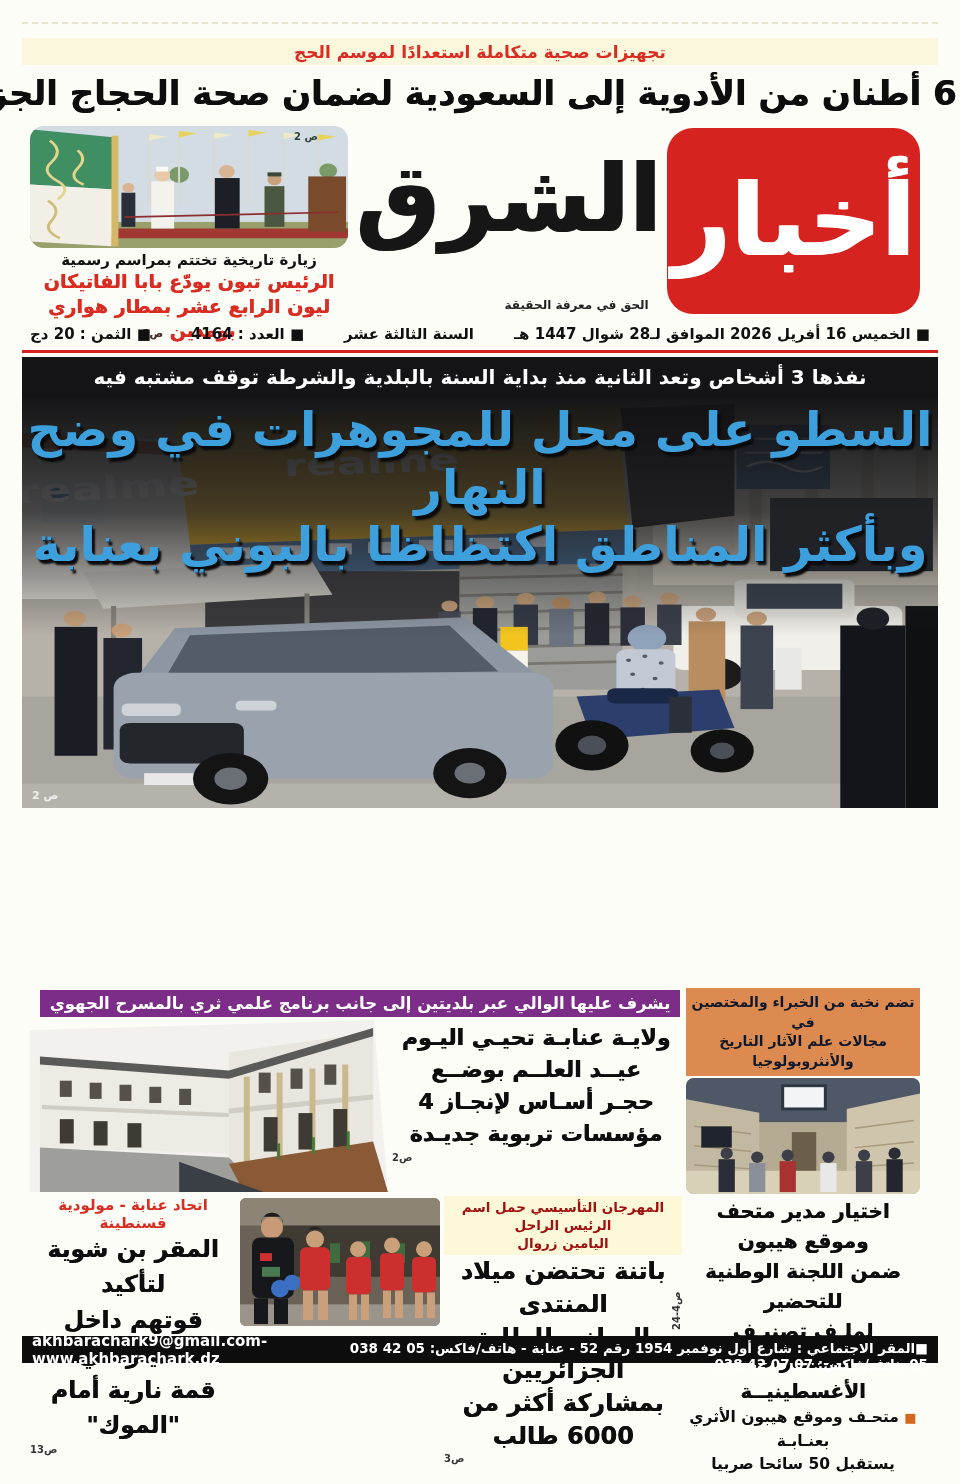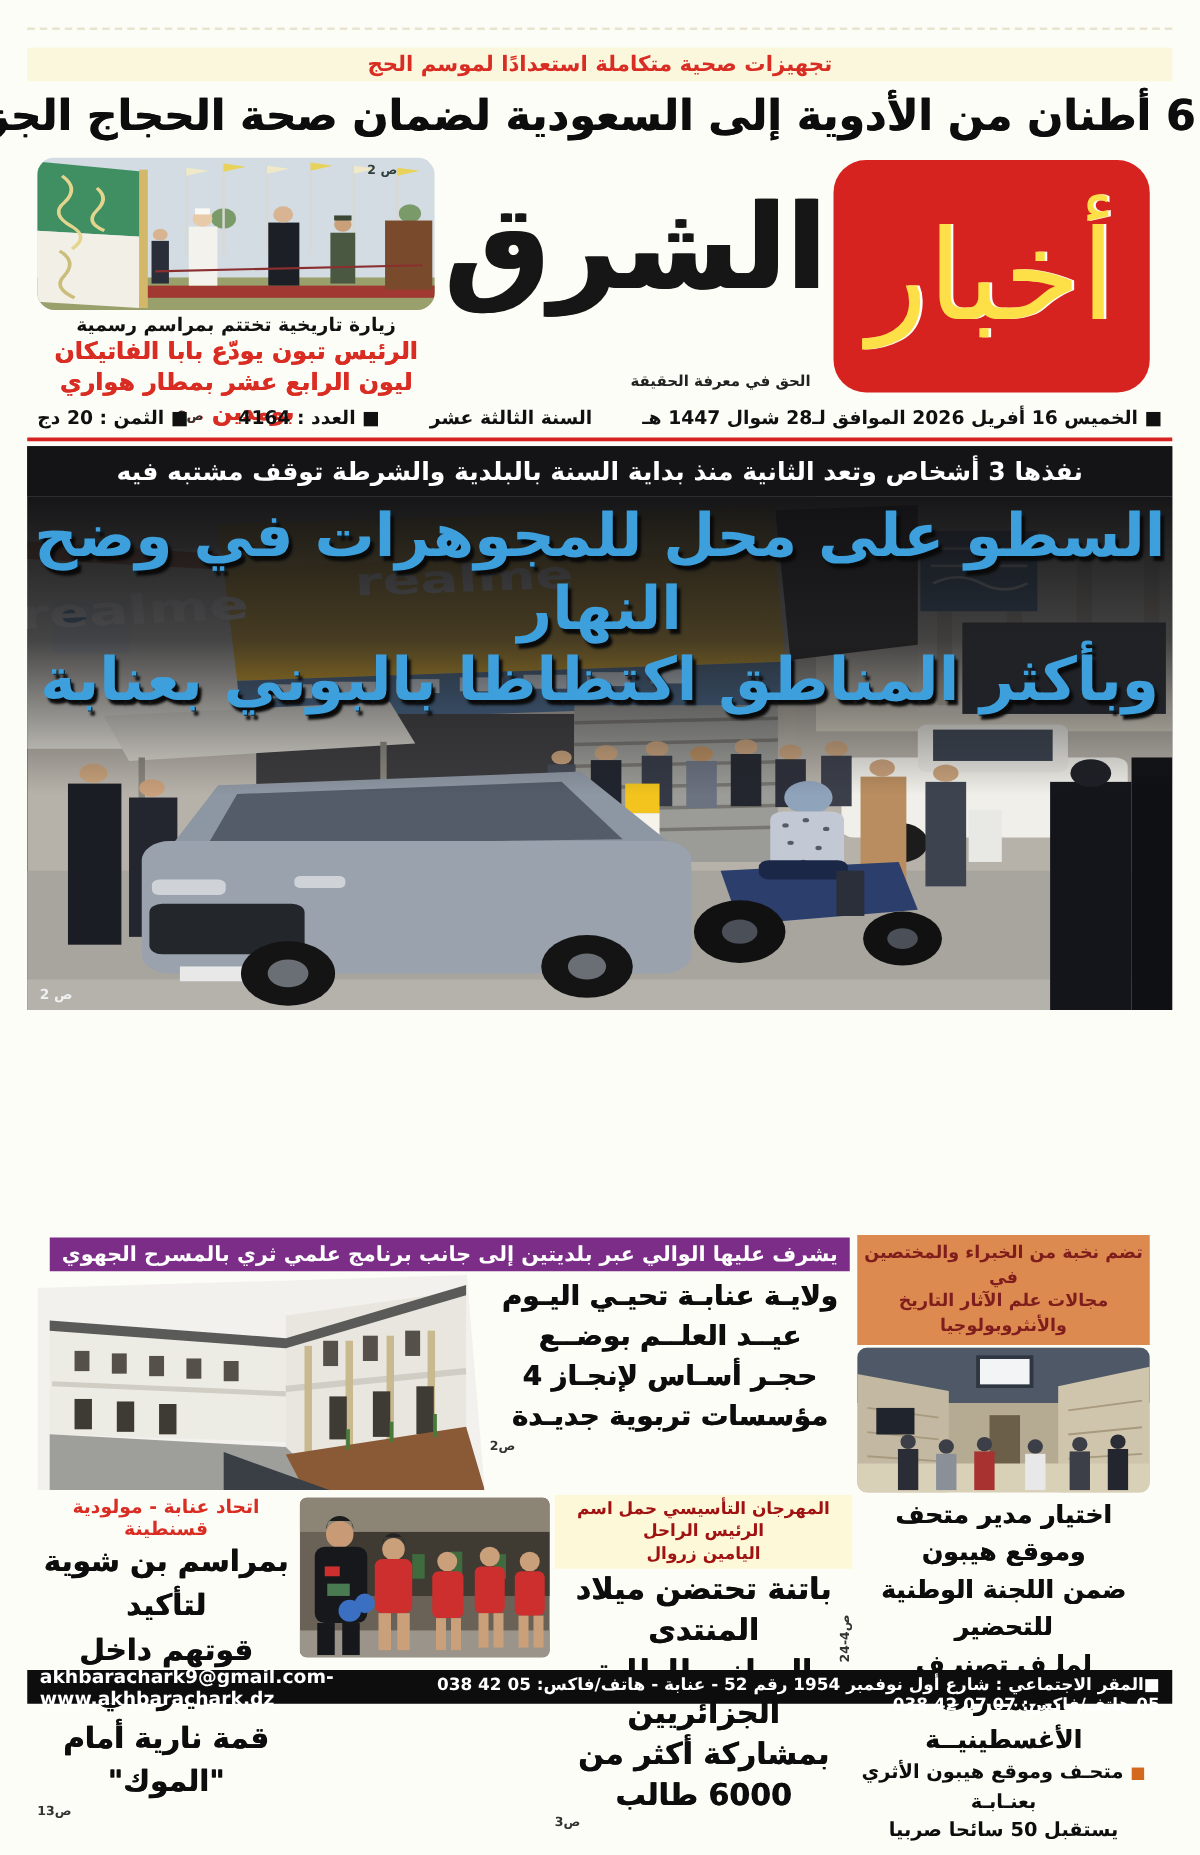--- a/index.html
+++ b/index.html
@@ -20,21 +20,21 @@
   
   .left-story{left:30px;top:126px;width:318px;height:196px;text-align:center;}
   .left-story svg{width:100%;height:122px;border-radius:14px;display:block;}
   .ls-pref{position:absolute;top:5px;right:30px;font-size:10px;color:#30403a;font-weight:bold;}
   .ls-kicker{font-size:15px;font-weight:bold;color:#111;margin-top:3px;}
   .ls-line{font-size:19px;font-weight:bold;color:#d92c22;line-height:1.3;text-shadow:.4px 0 #d92c22;}
   .ls-sub{font-size:10px;color:#333;font-weight:bold;}
   .logo{left:355px;top:128px;width:565px;height:190px;display:flex;gap:6px;}
   .logo-redbox{width:272px;height:186px;background:#d6231f;border-radius:26px;
     display:flex;align-items:center;justify-content:center;}
-  .logo-redbox span{color:#fde047;font-size:100px;font-weight:normal;line-height:1;text-shadow:2px 0 #fff;}
+  .logo-redbox span{color:#ffffff;font-size:100px;font-weight:bold;line-height:1;text-shadow:2px 0 #fff;}
   .logo-black{flex:1;position:relative;text-align:center;}
   .logo-black .word{font-size:94px;font-weight:bold;color:#161616;line-height:1.5;text-shadow:2px 0 #161616;}
   .logo-slogan{position:absolute;bottom:6px;right:12px;font-size:12px;font-weight:bold;color:#222;letter-spacing:2px;}
   .infobar{left:22px;right:22px;top:322px;height:24px;display:flex;justify-content:space-between;align-items:center;
     font-size:15px;font-weight:bold;color:#101010;padding:0 8px;}
   .red-line{left:22px;right:22px;top:350px;border-top:3px solid #d6231f;}
   
   .lead{left:22px;right:22px;top:357px;height:451px;background:#141416;}
   .lead-kicker{position:relative;z-index:3;height:40px;background:#141416;display:flex;align-items:center;justify-content:center;
     color:#fff;font-size:20px;font-weight:bold;white-space:nowrap;}
@@ -49,21 +49,21 @@
   
   .purple-bar{left:40px;top:990px;width:640px;height:27px;background:#7b2d87;
     display:flex;align-items:center;justify-content:center;color:#fff;font-size:16.5px;font-weight:bold;white-space:nowrap;}
   .school-photo{left:30px;top:1020px;width:358px;height:172px;}
   .school-photo svg{width:100%;height:100%;display:block;clip-path:polygon(0 6%,96% 0,100% 100%,0 100%);}
   .edu-head{left:392px;top:1022px;width:288px;text-align:center;}
   .edu-line{font-size:22px;font-weight:bold;color:#0d0d0d;line-height:1.45;text-shadow:.6px 0 #0d0d0d;text-align:center;}
   .edu-pref{display:block;text-align:left;font-size:10px;color:#333;font-weight:bold;margin-top:2px;}
   
   .sidebar{left:686px;top:988px;width:234px;height:346px;}
-  .sb-header{background:#dd8a50;padding:5px 2px;text-align:center;color:#7f1d1d;font-size:14px;font-weight:bold;line-height:1.4;}
+  .sb-header{background:#dd8a50;padding:5px 2px;text-align:center;color:#0f172a;font-size:14px;font-weight:bold;line-height:1.4;}
   .sidebar svg{width:100%;height:116px;display:block;margin:2px 0;border-radius:8px;}
   .sb-line{font-size:20px;font-weight:bold;color:#0d0d0d;text-align:center;line-height:1.5;text-shadow:.4px 0 #0d0d0d;}
   .sb-sub{font-size:15.5px;font-weight:bold;color:#0d0d0d;text-align:center;line-height:1.5;}
   .sb-sub .bullet{color:#d2691e;font-size:13px;}
   .sb-pref{position:absolute;bottom:4px;left:-4px;font-size:10px;color:#333;font-weight:bold;
     transform:rotate(-90deg);transform-origin:left bottom;}
   
   .sports{left:30px;top:1196px;width:206px;text-align:center;}
   .sports-kicker{font-size:15px;font-weight:bold;color:#d92c22;}
   .sports-line{font-size:23.5px;font-weight:bold;color:#0d0d0d;line-height:1.5;text-shadow:.5px 0 #0d0d0d;}
@@ -395,21 +395,21 @@
     <div class="sb-line">ضمن اللجنة الوطنية للتحضير</div>
     <div class="sb-line">لملـف تصنيـف المسـارات</div>
     <div class="sb-line">الأغسطينيــة</div>
     <div class="sb-sub"><span class="bullet">■</span> <span>متحـف وموقع هيبون الأثري بعنـابـة</span></div>
     <div class="sb-sub">يستقبل 50 سائحا صربيا</div>
     <span class="sb-pref">ص4-24</span>
   </div>
 
   <div class="abs sports">
     <div class="sports-kicker">اتحاد عنابة - مولودية قسنطينة</div>
-    <div class="sports-line">بمراسم بن شوية لتأكيد</div>
+    <div class="sports-line">المقر بن شوية لتأكيد</div>
     <div class="sports-line">قوتهم داخل الديار في</div>
     <div class="sports-line">قمة نارية أمام "الموك"</div>
     <span class="sports-pref">ص13</span>
   </div>
   <div class="abs sports-photo">
     <svg viewBox="0 0 200 130" preserveAspectRatio="none">
       <rect x="0" y="0" width="200" height="130" fill="#6b6257"></rect>
       <rect x="0" y="0" width="200" height="28" fill="#8c8475"></rect>
       <rect x="30" y="28" width="170" height="52" fill="#3f3a32"></rect>
       <g fill="#3f6b3f">

